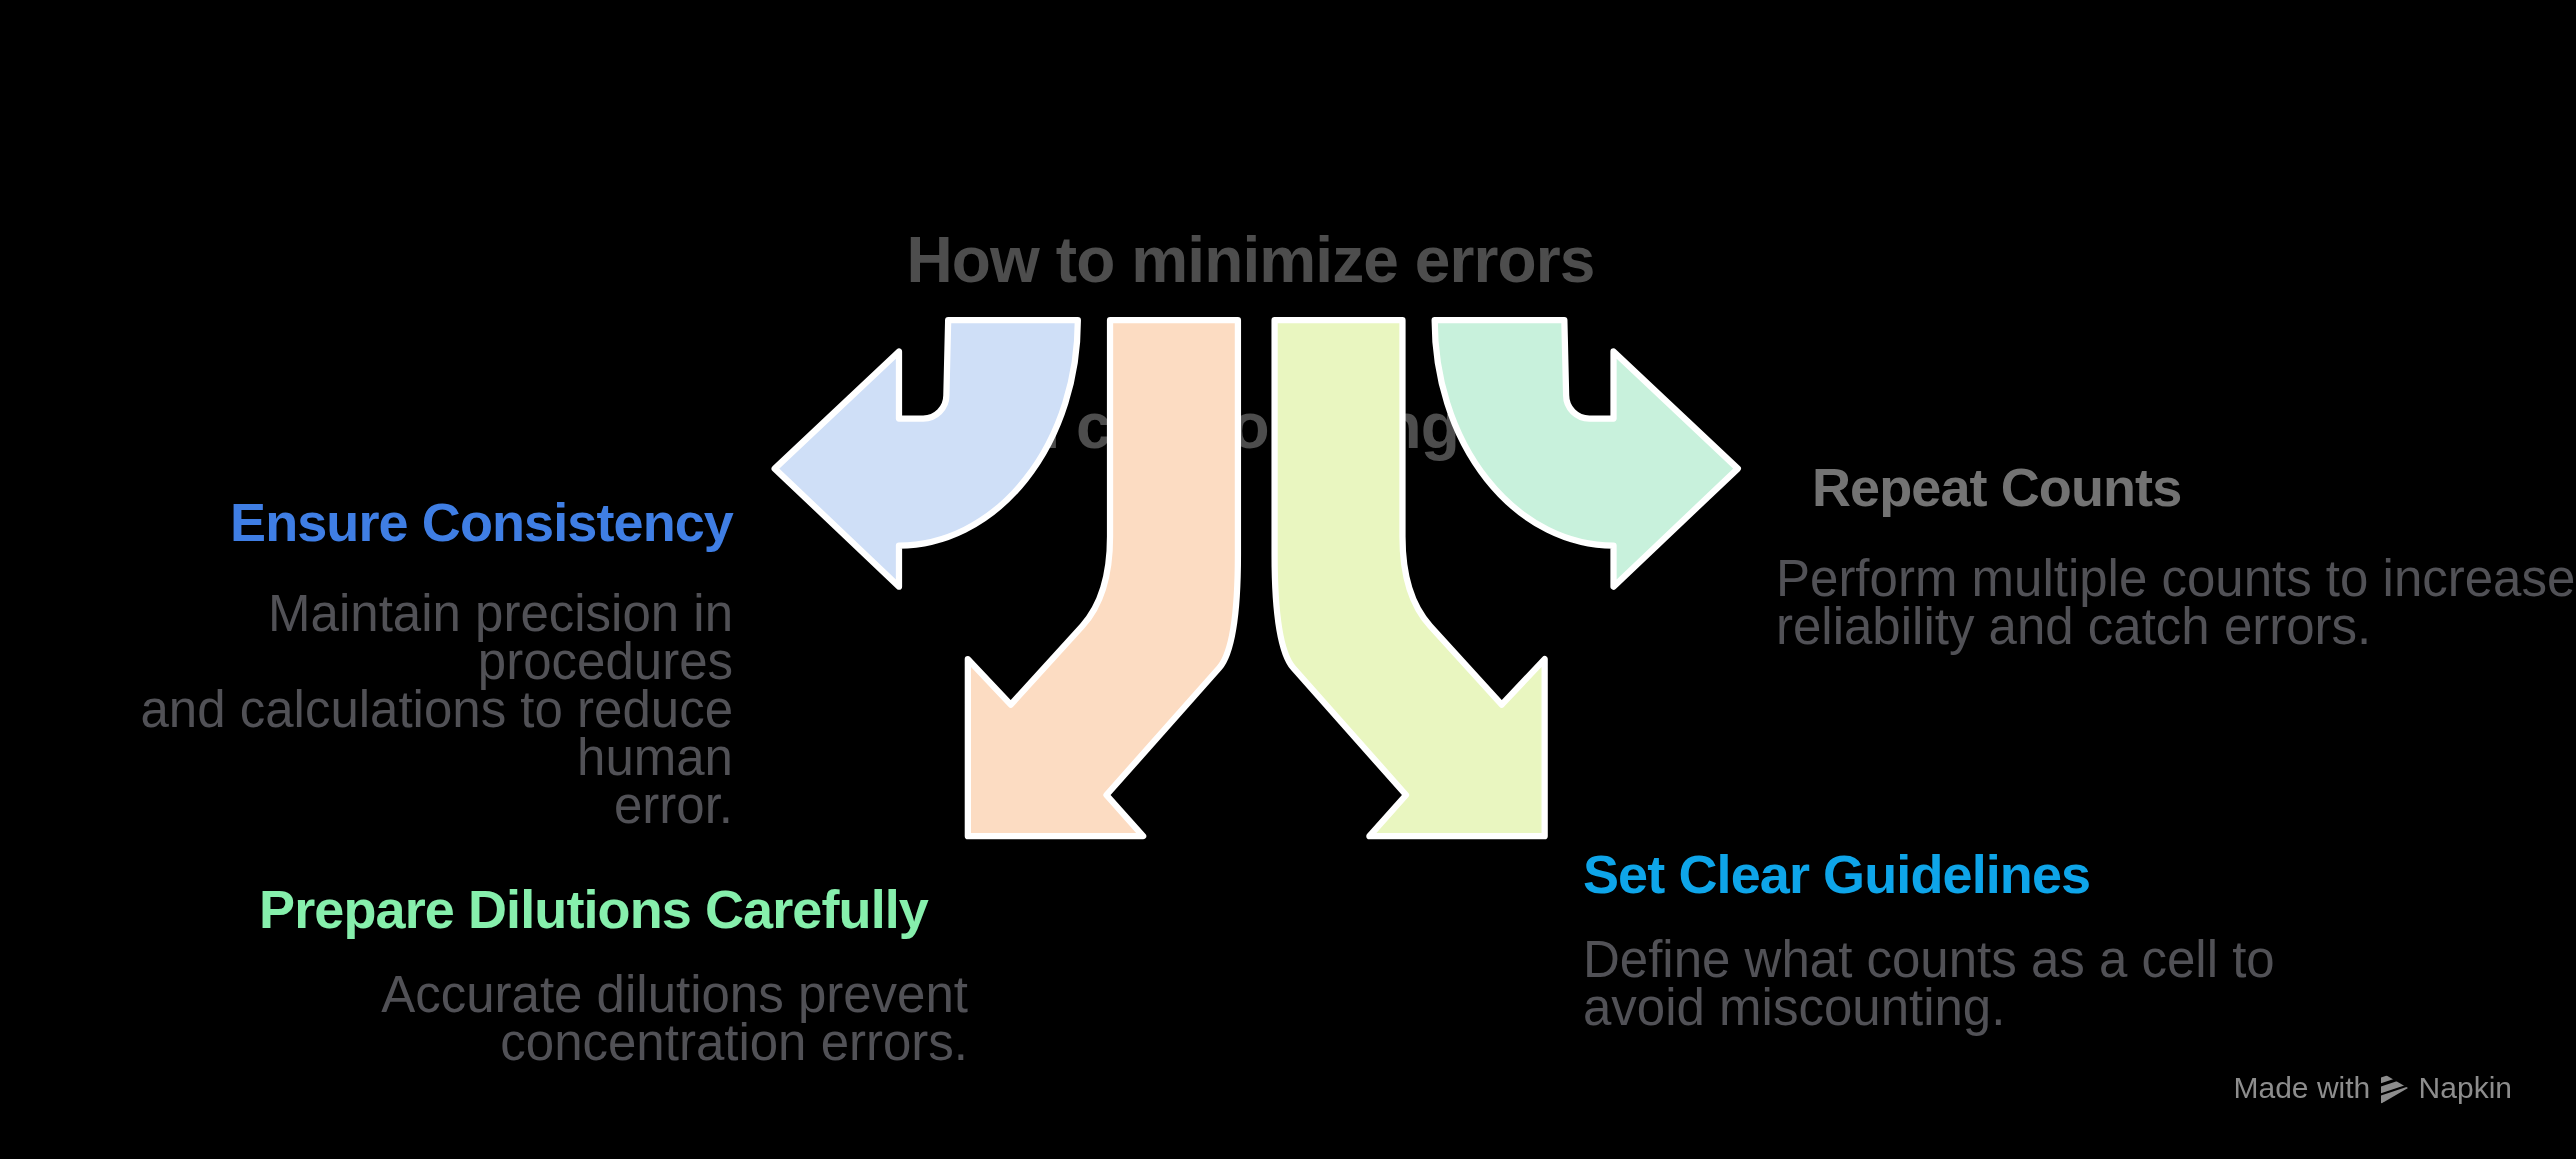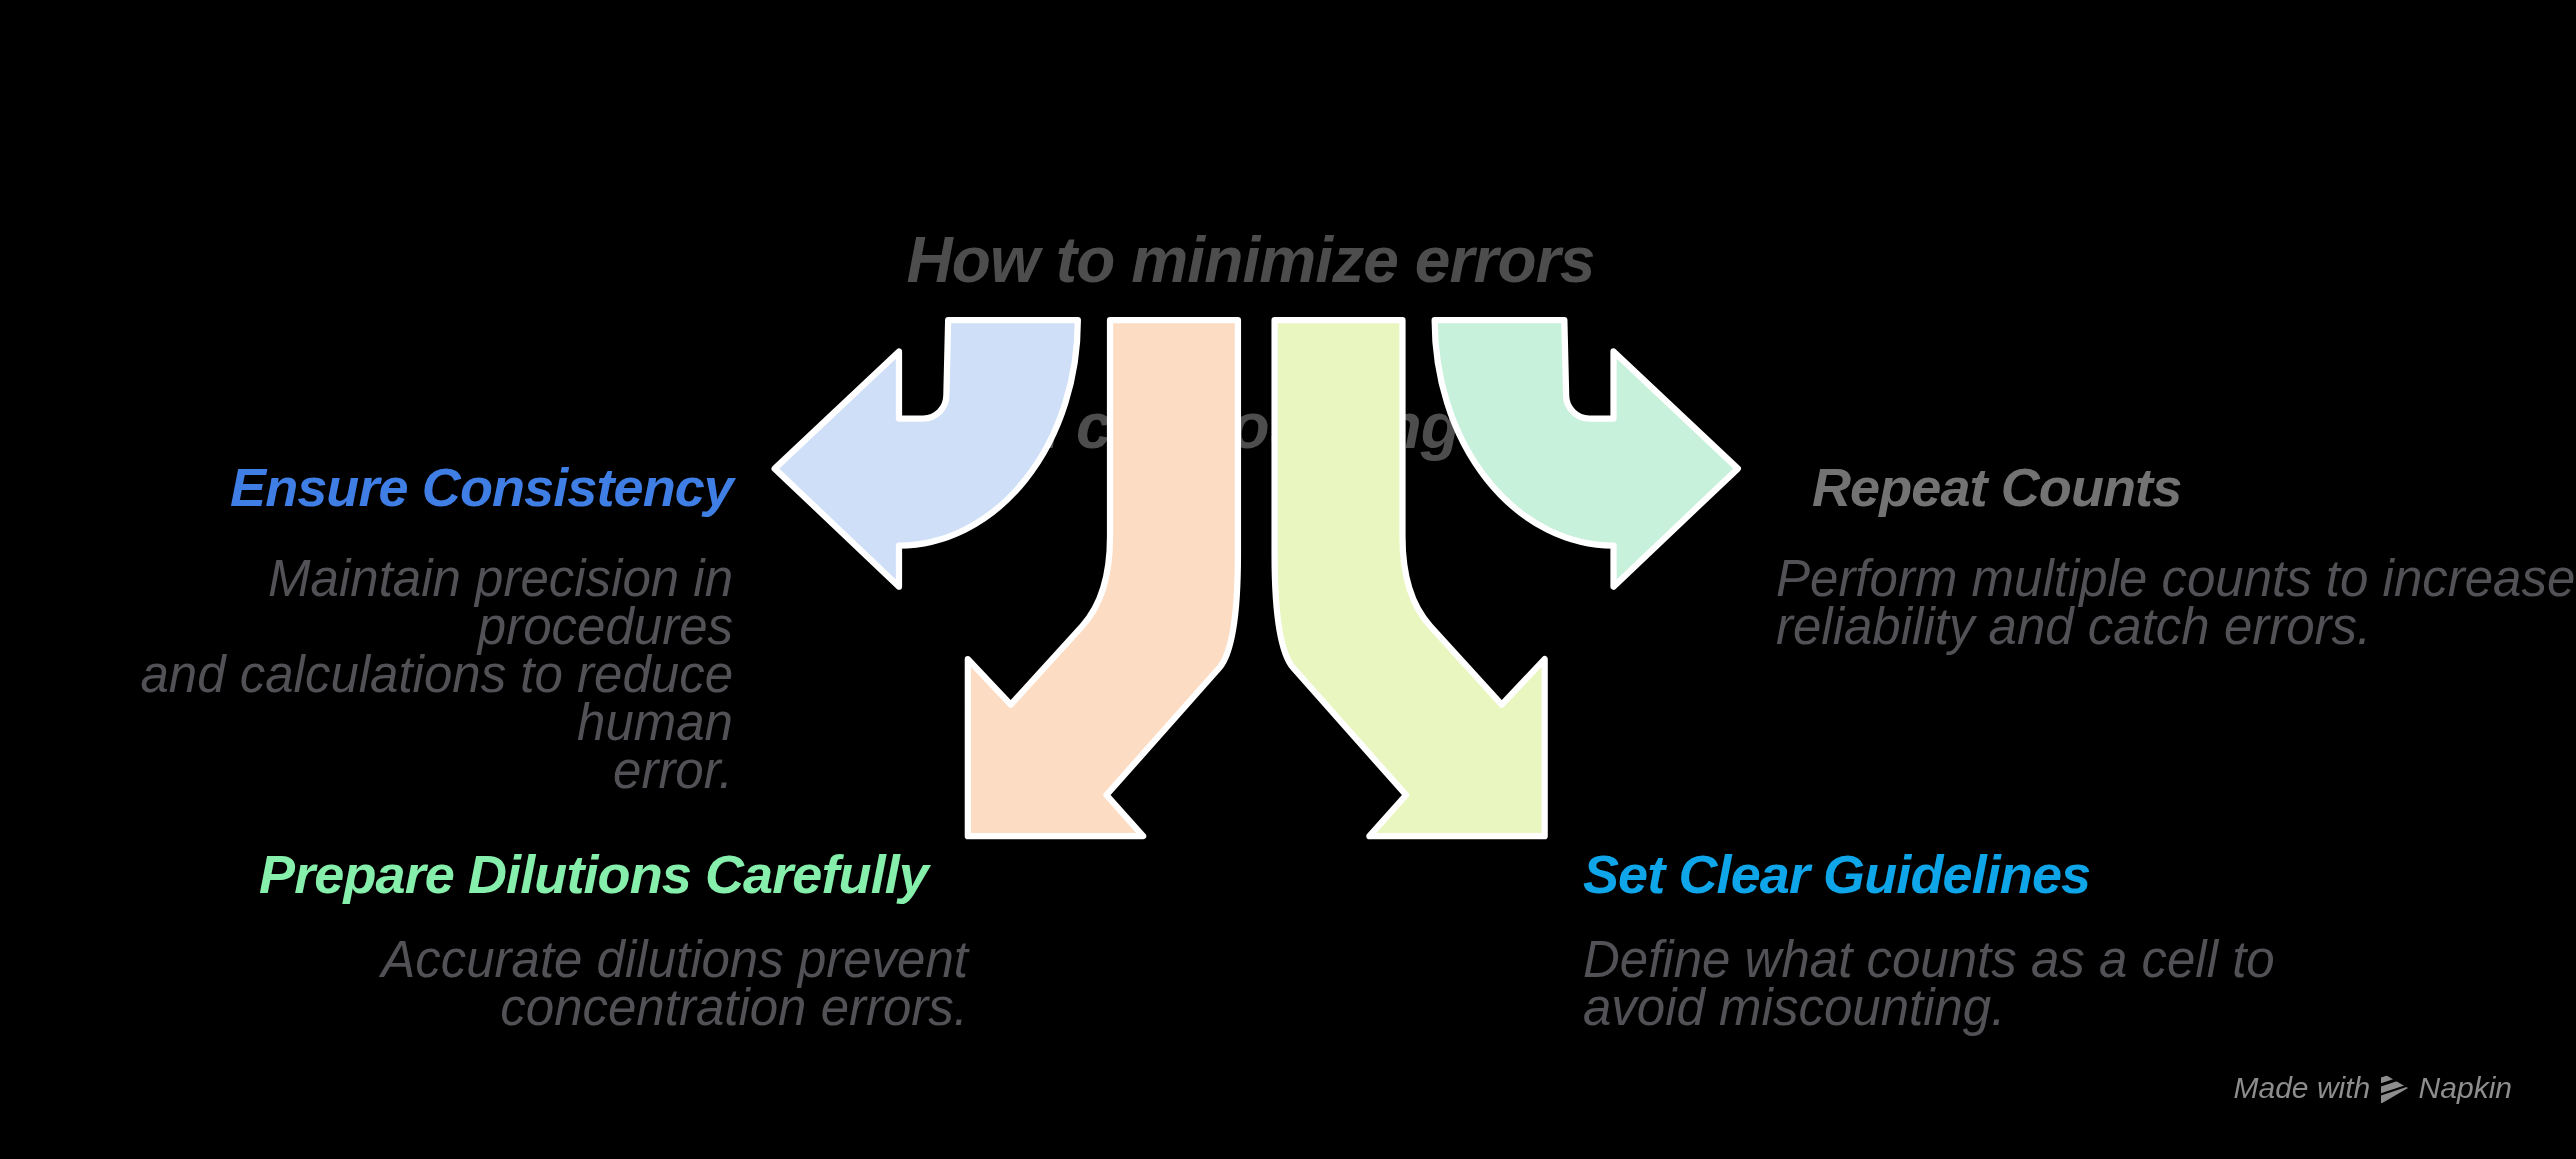--- a/index.html
+++ b/index.html
@@ -1,35 +1,34 @@
 <!DOCTYPE html>
 <html style="font-size:14.3px"><head>
 <meta charset="utf-8">
 <style>
   html,body{margin:0;padding:0;background:#000;}
   .canvas{
     position:relative;width:2576px;height:1159px;background:#000;overflow:hidden;
     font-family:"Liberation Sans", sans-serif;
-    font-style:italic;
   }
   .title{
     position:absolute;top:136px;left:0;width:2501px;
     text-align:center;font-size:64px;font-weight:bold;line-height:83px;
     letter-spacing:-0.9px;color:#4d4d4d;white-space:pre-line;
   }
   svg.arrows{position:absolute;left:0;top:0;}
   .heading{
     position:absolute;font-size:54px;font-weight:bold;line-height:54px;
     letter-spacing:-0.9px;white-space:nowrap;
   }
   .body-text{
     position:absolute;font-size:51px;font-weight:normal;line-height:48px;
     color:#515156;white-space:pre-line;
   }
-  .align-right{text-align:right;}
+  .align-right{text-align:right;margin-top:35px;}
   .align-left{text-align:left;}
   .h-top-left{top:460px;right:1843px;}
   .b-top-left{top:555px;right:1843px;}
   .h-top-right{top:460px;left:1776px;}
   .b-top-right{top:555px;left:1776px;}
   .h-bottom-left{top:847px;right:1648px;}
   .b-bottom-left{top:936px;right:1608px;}
   .h-bottom-right{top:847px;left:1583px;}
   .b-bottom-right{top:936px;left:1583px;}
   .watermark{

